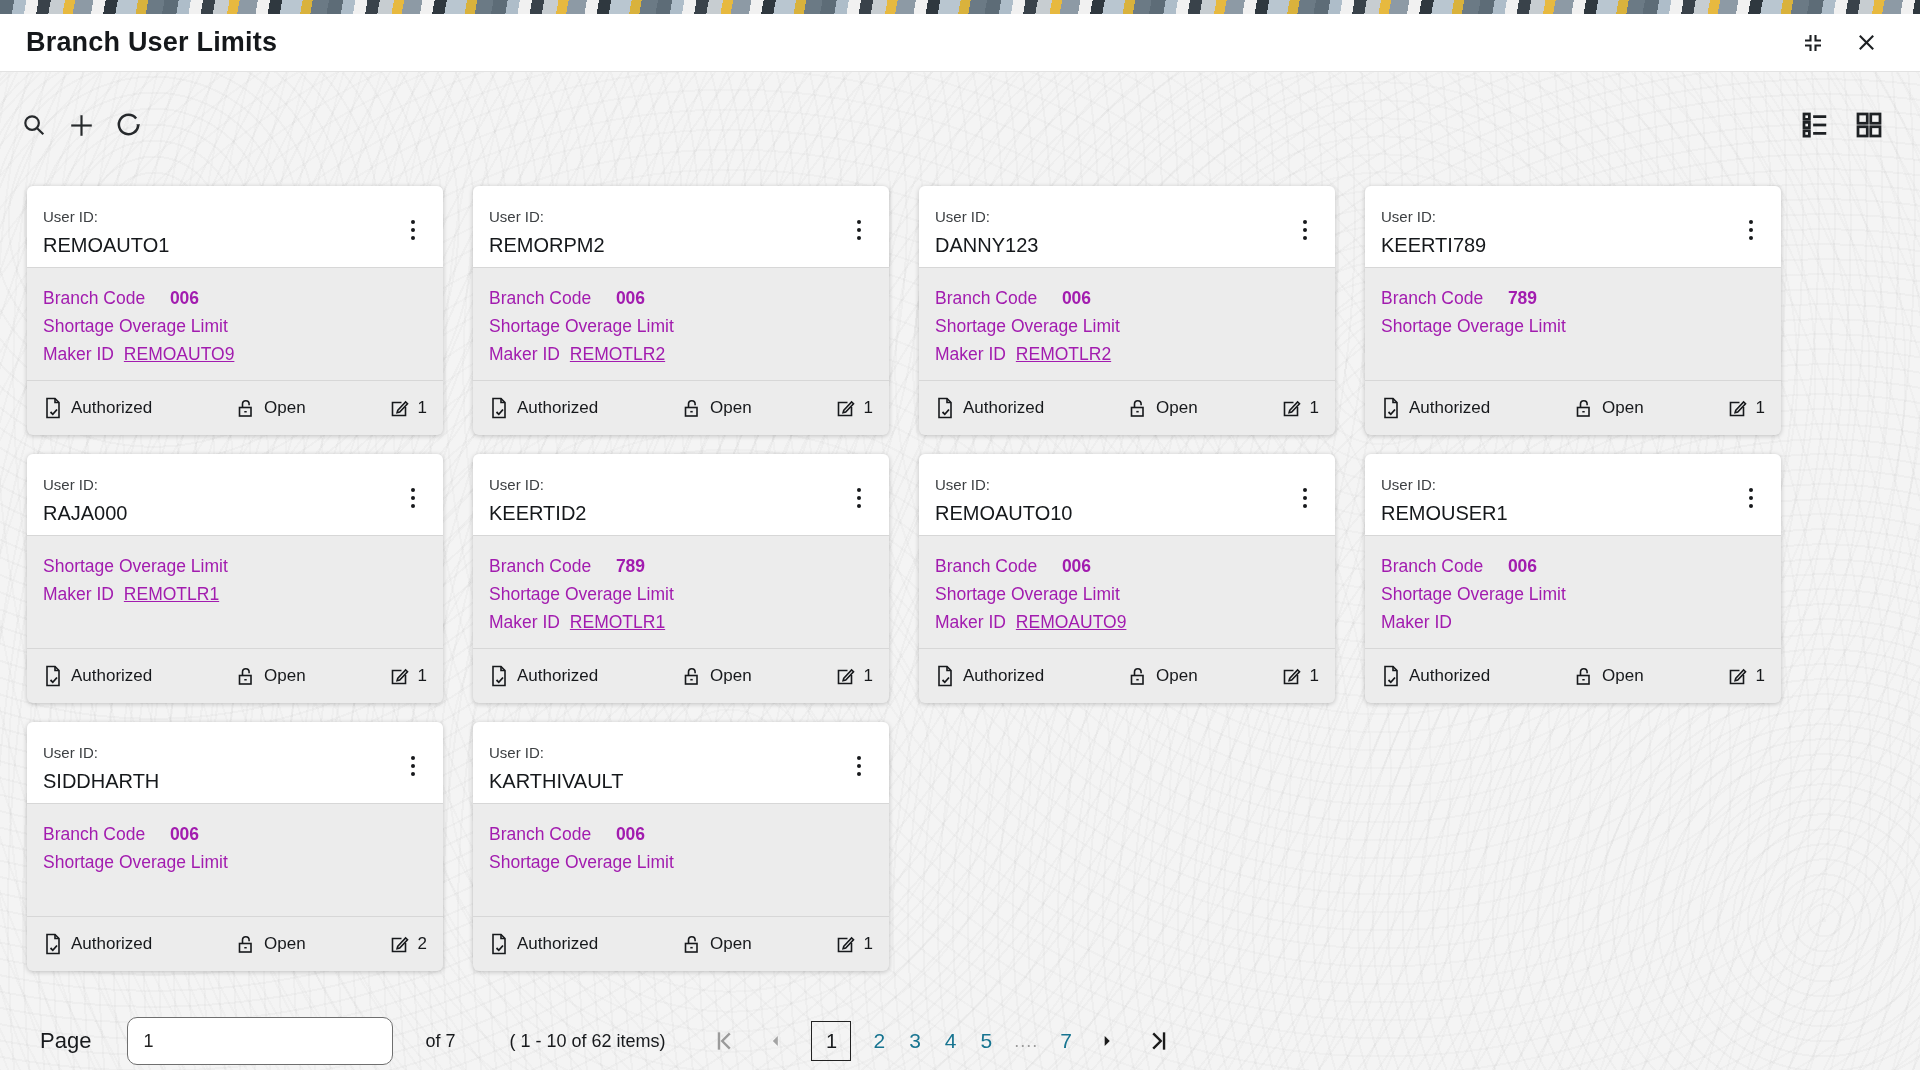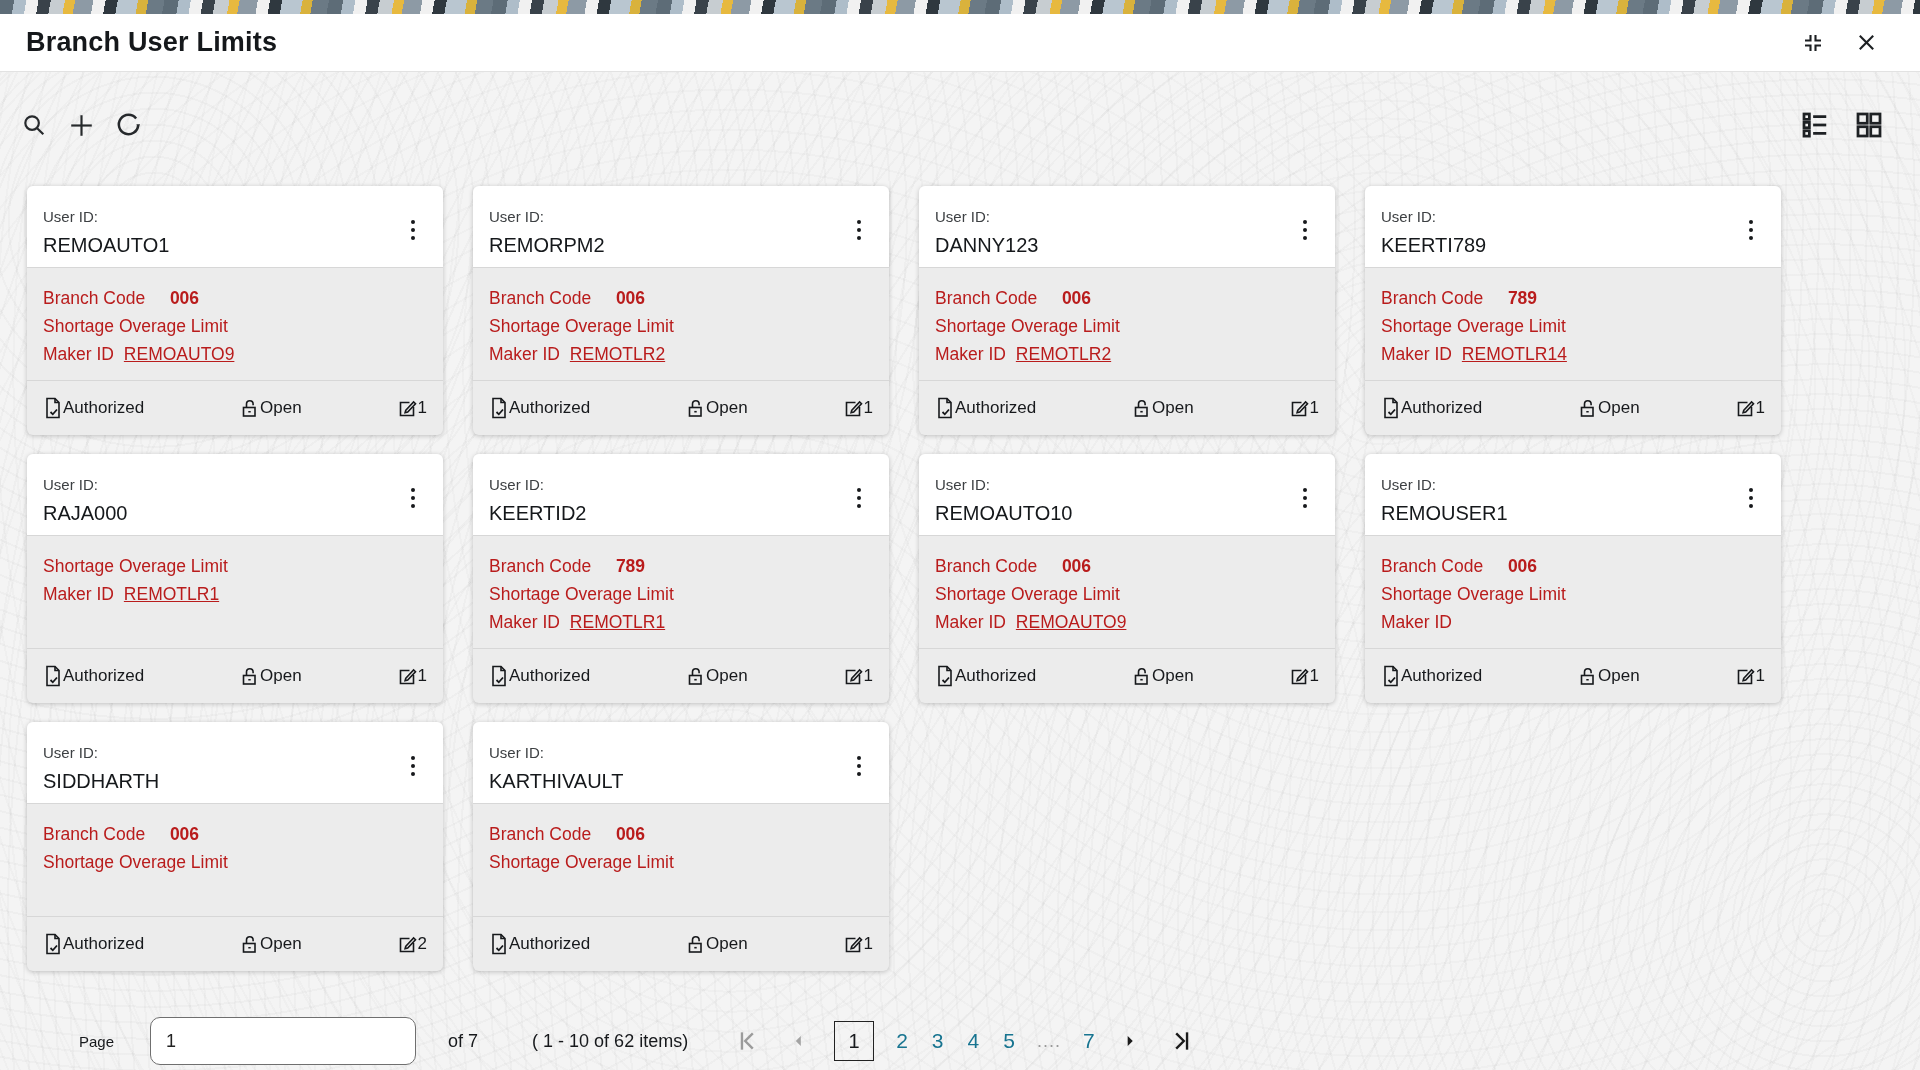--- a/index.html
+++ b/index.html
@@ -38,31 +38,31 @@
   .cards-grid{ display:grid; grid-template-columns:repeat(4,416px);
     column-gap:30px; row-gap:19px; padding:44px 0 0 27px;}
   .card{ border-radius:6px; overflow:hidden; background:#ececec;
     box-shadow:0 1px 5px rgba(0,0,0,.22); cursor:pointer;}
   .card-header{ background:#ffffff; padding:21px 14px 14px 16px; display:flex;
     justify-content:space-between; border-bottom:1px solid #d7d7d7; height:82px;}
   .user-id-label{ font-size:15px; color:#3d4043; line-height:20px;}
   .user-id-value{ font-size:20px; color:#15181b; line-height:32px; margin-top:2px;}
   .kebab{ background:none; border:none; cursor:pointer; align-self:center; padding:6px;}
   .card-body{ padding:16px 16px 14px; border-bottom:1px solid #d7d7d7; height:113px;
-    font-size:17.5px; line-height:28px; color:#b91c1c;}
+    font-size:17.5px; line-height:28px; color:#a21caf;}
   .body-label{ display:inline-block; width:122px;}
   .body-value{ font-weight:700;}
   .maker-value{ margin-left:5px;text-decoration:underline;}
   .card-footer{ display:flex; align-items:center; justify-content:space-between;
     padding:12px 16px; height:54px;}
-  .foot-group{ display:flex; align-items:center; font-size:17px;}
+  .foot-group{ display:flex; align-items:center; gap:8px; font-size:17px;}
 
   
   .pagination{ display:flex; align-items:center; padding-left:40px; margin-top:46px;}
-  .page-word{ font-size:15px;margin-left:39px;}
+  .page-word{ font-size:22px;}
   .page-input{ width:266px; height:48px; margin-left:36px; border:1px solid #6f6f6f;
     border-radius:10px; background:#fff; font-size:18px; padding-left:15px;
     font-family:"Liberation Sans", sans-serif; color:#222;}
   .of-total{ font-size:18px; margin-left:32px;}
   .items-summary{ font-size:18px; margin-left:54px;}
   .pager{ display:flex; align-items:center; gap:22px; margin-left:46px;}
   .current-page-box{ width:40px; height:40px; border:1.5px solid #222; display:flex;
     align-items:center; justify-content:center; font-size:20px; background:transparent;}
   .page-links{ display:flex; align-items:center; gap:24px;}
   .page-link{ color:var(--accent-teal,#177490); font-size:21px; cursor:pointer; text-decoration:none;}
@@ -309,24 +309,20 @@
               <circle cx="10" cy="21" r="2"></circle>
         </svg>
       </button>
     </div>
     <div class="card-body">
       <div>
         <span class="body-label">Branch Code</span>
         <span class="body-value">789</span>
       </div>
       <div>Shortage Overage Limit</div>
-      <div>
-        <span>Maker ID</span>
-        <span class="maker-value">REMOTLR14</span>
-      </div>
     </div>
     <div class="card-footer">
       <span class="foot-group">
         <svg width="20" height="22" viewBox="0 0 20 22" fill="none" stroke="#17191c" stroke-width="1.6">
           <path d="M4 1.5 h8 l4 4 v15 H4 z"></path>
               <path d="M12 1.5 v4 h4"></path>
           <path d="M7.5 15 l2.3 2.3 4.2-4.8" stroke-width="1.8"></path>
         </svg>
         <span>Authorized</span>
       </span>

